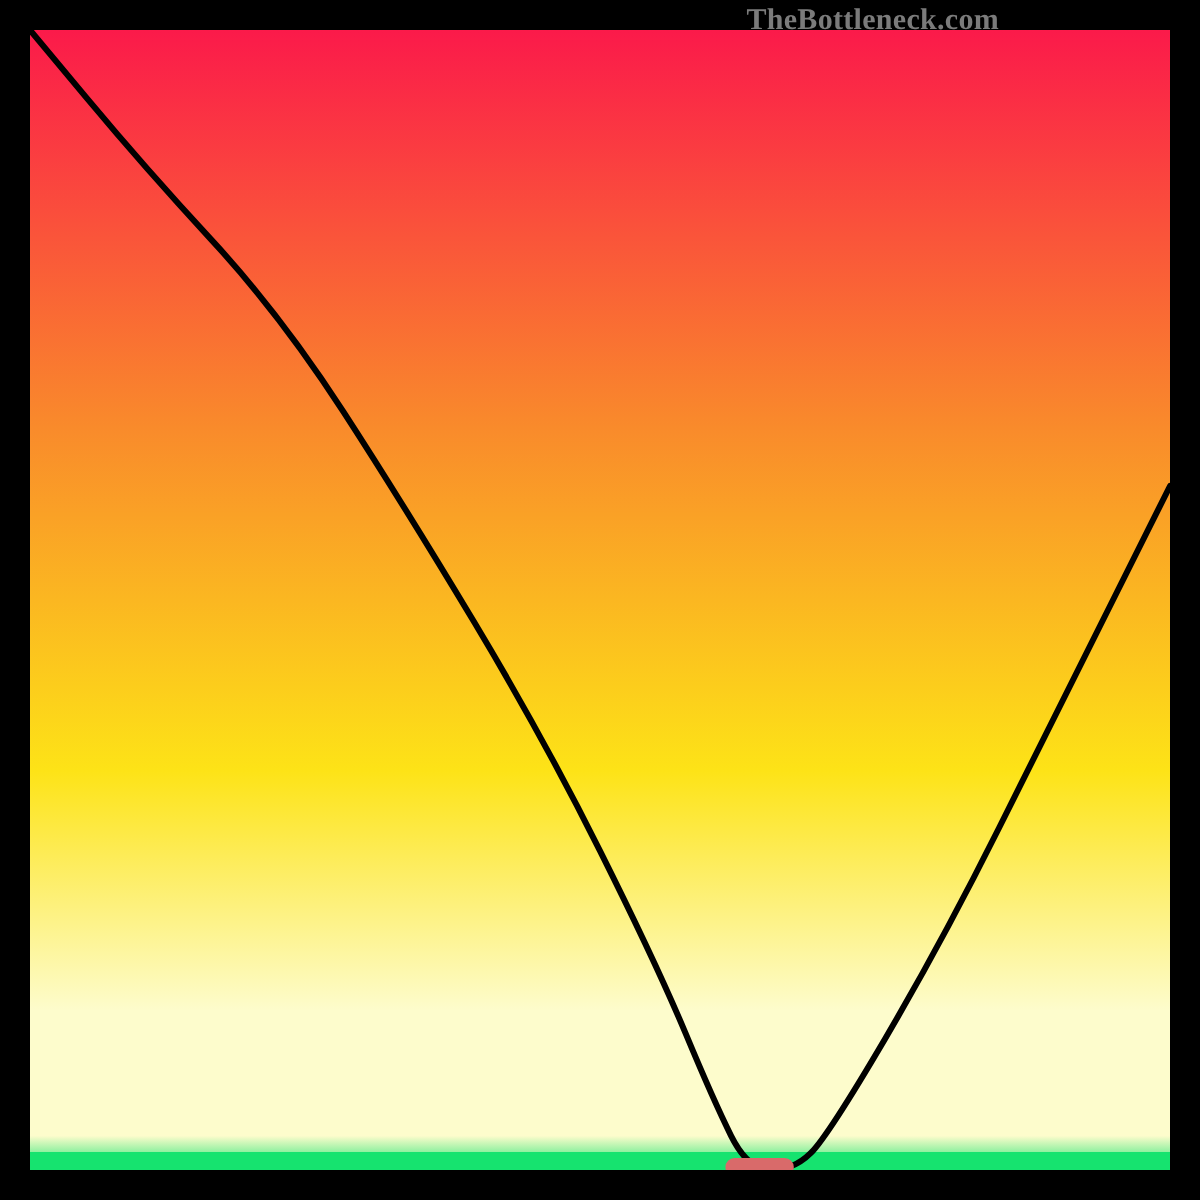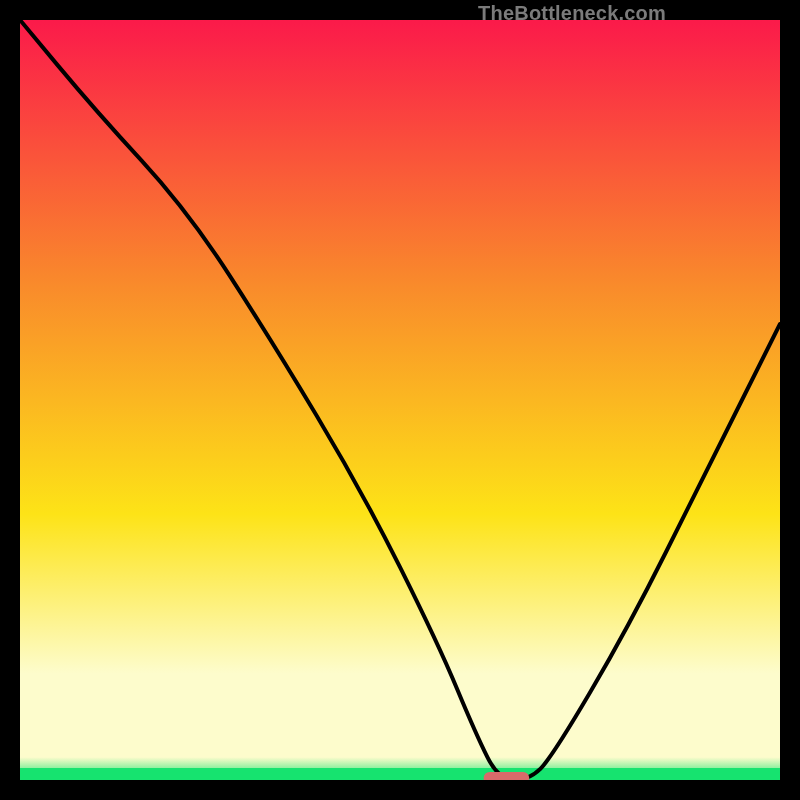--- a/index.html
+++ b/index.html
@@ -11,20 +11,21 @@
     overflow: hidden;
     font-family: Arial, Helvetica, sans-serif;
   }
   .frame {
     position: absolute;
     left: 0;
     top: 0;
     width: 672px;
     height: 800px;
     background: #000;
+    font-family: Liberation Serif, serif;
   }
   .plot-area {
     position: absolute;
     left: 20px;
     top: 20px;
     width: 760px;
     height: 760px;
   }
   .watermark {
     position: absolute;

